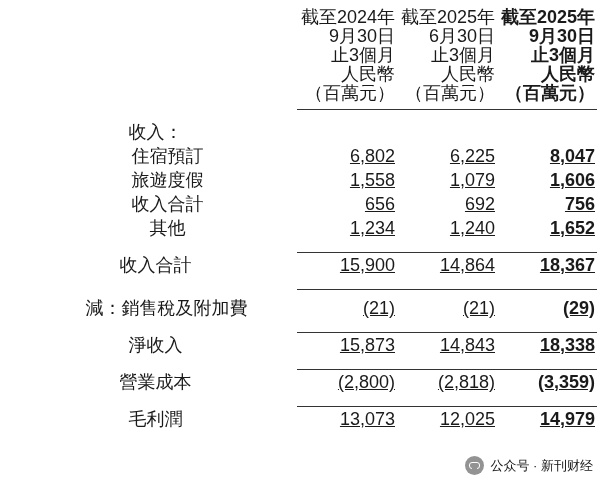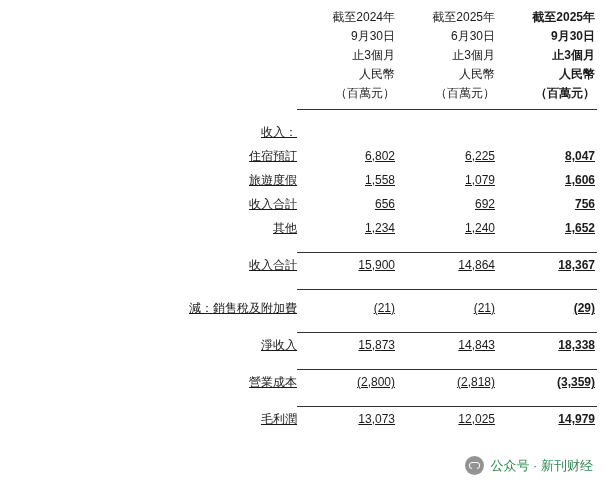--- a/index.html
+++ b/index.html
@@ -18,21 +18,21 @@
     position: relative;
     width: 607px;
     height: 489px;
     box-sizing: border-box;
     padding: 8px 10px 0 10px;
   }
   table.fin {
     width: 587px;
     border-collapse: collapse;
     table-layout: fixed;
-    font-size: 12px;
+    font-size: 18px;
   }
   col.c-label { width: 287px; }
   col.c-num   { width: 100px; }
 
   th, td {
     padding: 0;
     vertical-align: bottom;
   }
 
   
@@ -46,23 +46,22 @@
   .hdr-cell.bold { font-weight: bold; }
   .hdr-line { display: block; }
 
   
   .row td {
     height: 24px;
     line-height: 24px;
     white-space: nowrap;
   }
   .lbl {
-    text-align: right;
+    text-align: center;
     padding-left: 4px;
-    text-decoration: underline;
   }
   .lbl.indent1 { padding-left: 28px; }
   .lbl.indent-minus { padding-left: 26px; }
   .num {
     text-align: right;
     padding-right: 2px;
     font-variant-numeric: tabular-nums;
     text-decoration: underline;
   }
   .num.bold, .lbl.bold { font-weight: bold; }
@@ -77,21 +76,21 @@
     font-size: 0;
   }
 
   .watermark {
     position: absolute;
     right: 14px;
     bottom: 14px;
     display: flex;
     align-items: center;
     gap: 6px;
-    color: #15803d;
+    color: #000000;
     font-size: 13px;
     opacity: 0.92;
   }
   .wm-logo {
     width: 19px;
     height: 19px;
     border-radius: 50%;
     background: #8a8a8a;
     position: relative;
     flex: none;

